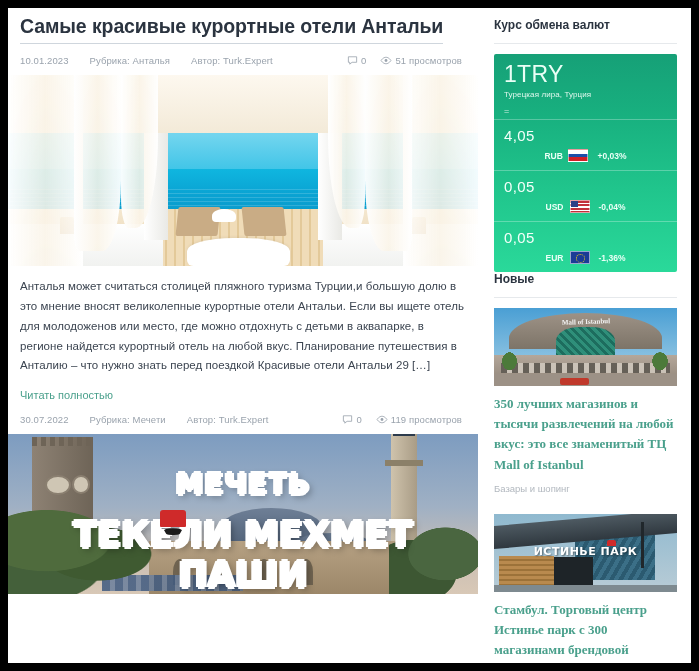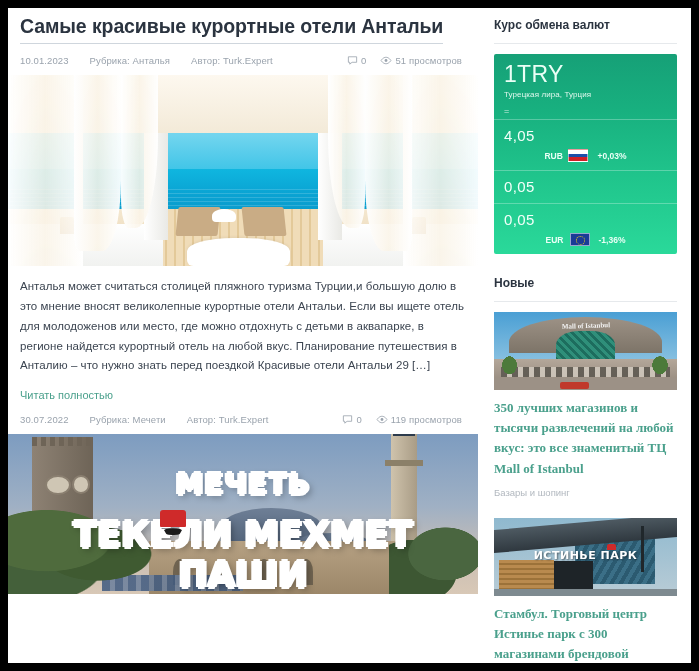--- a/index.html
+++ b/index.html
@@ -282,21 +282,20 @@
     margin-bottom: 11px;
   }
   .side-divider {
     height: 1px; background: #e6e9ec; margin-bottom: 10px;
   }
   .currency-card {
     border-radius: 2px;
     overflow: hidden;
     background: linear-gradient(#16a077 0%, #18b07f 28%, #20c58c 62%, #2ad99a 100%);
     color: #ffffff;
-    margin-bottom: 22px;
   }
   .cc-head { padding: 8px 10px 6px 10px; }
   .cc-base {
     font-size: 23px; font-weight: normal; line-height: 1.05;
     letter-spacing: 0.3px; color: #eafff6;
   }
   .cc-basename {
     font-size: 8px; margin-top: 4px; color: #dff7ed; letter-spacing: .1px;
   }
   .cc-eq {
@@ -540,20 +539,25 @@
         <div class="cc-rate">4,05</div>
         <div class="cc-sub">
           <span class="cc-code">RUB</span>
           <span class="flag flag-ru"></span>
           <span class="cc-delta">+0,03%</span>
         </div>
       </div>
 
       <div class="cc-row">
         <div class="cc-rate">0,05</div>
+        <div class="cc-sub">
+          <span class="cc-code">USD</span>
+          <span class="flag flag-us"></span>
+          <span class="cc-delta">-0,04%</span>
+        </div>
       </div>
 
       <div class="cc-row">
         <div class="cc-rate">0,05</div>
         <div class="cc-sub">
           <span class="cc-code">EUR</span>
           <span class="flag flag-eu"></span>
           <span class="cc-delta">-1,36%</span>
         </div>
       </div>

